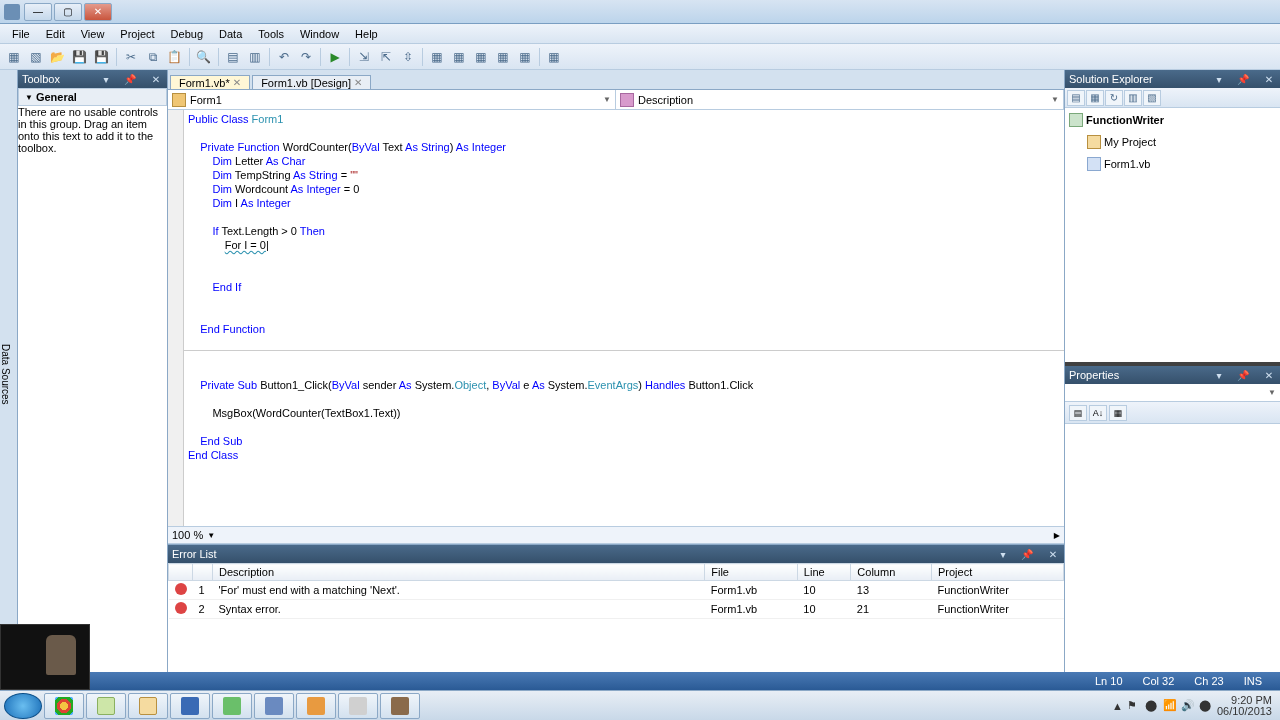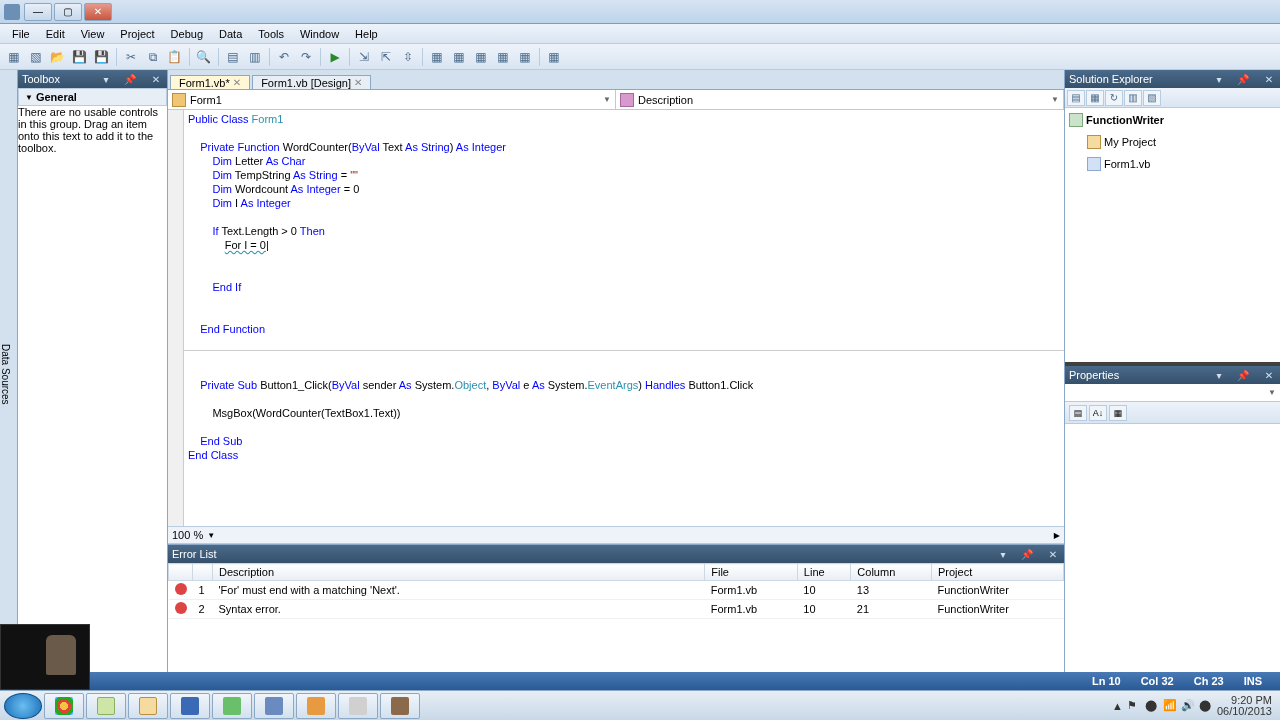--- a/index.html
+++ b/index.html
@@ -80,21 +80,21 @@
 .tree .nic.file { background: #d3e1f5; border-color: #8aa8d0; }
 .tree .indent1 { padding-left: 18px; margin-top: 6px; }
 .tree .bold { font-weight: bold; }
 
 .props { height: 310px; display: flex; flex-direction: column; border-top: 4px solid #404040; }
 .props .pbar { height: 18px; background: #fff; border-bottom: 1px solid #b8cce0; display: flex; align-items: center; justify-content: flex-end; padding-right: 4px; font-size: 8px; color: #666;}
 .props .pbtns { height: 22px; background: linear-gradient(to bottom, #eef3fa, #d9e5f2); border-bottom: 1px solid #b8cce0; display: flex; align-items: center; padding: 0 4px; gap: 2px; }
 .props .pbtns .pb { width: 18px; height: 16px; border: 1px solid #b8cce0; background: #f0f5fa; display: flex; align-items: center; justify-content: center; font-size: 9px; }
 .props .pbody { flex: 1; background: #fff; }
 
-.statusbar { height: 18px; background: linear-gradient(to bottom, #4a7ab5, #2a5a95); color: #fff; display: flex; align-items: center; padding: 0 8px; font-size: 11px; font-weight: bold; }
+.statusbar { height: 18px; background: linear-gradient(to bottom, #4a7ab5, #2a5a95); color: #fff; display: flex; align-items: center; padding: 0 8px; font-size: 11px; }
 .statusbar .spacer { flex: 1; }
 .statusbar .cell { padding: 0 10px; }
 
 .taskbar { height: 30px; background: linear-gradient(to bottom, #e8eef5, #c8d8e8); display: flex; align-items: center; padding: 0 4px; gap: 2px; border-top: 1px solid #8ba8c6; }
 .taskbar .start { width: 38px; height: 26px; background: radial-gradient(circle, #6abef0, #1a6eb8); border-radius: 50%; border: 1px solid #0a4e88; }
 .taskbar .tbitem { width: 40px; height: 26px; background: linear-gradient(to bottom, #f0f5fa, #d3e1ef); border: 1px solid #8ba8c6; border-radius: 2px; display: flex; align-items: center; justify-content: center; }
 .taskbar .tbitem .tic { width: 18px; height: 18px; border-radius: 2px; }
 .taskbar .spacer { flex: 1; }
 .taskbar .tray { display: flex; align-items: center; gap: 4px; color: #333; font-size: 10px; padding-right: 4px;}
 .taskbar .tray .ticon { width: 14px; height: 14px; }

